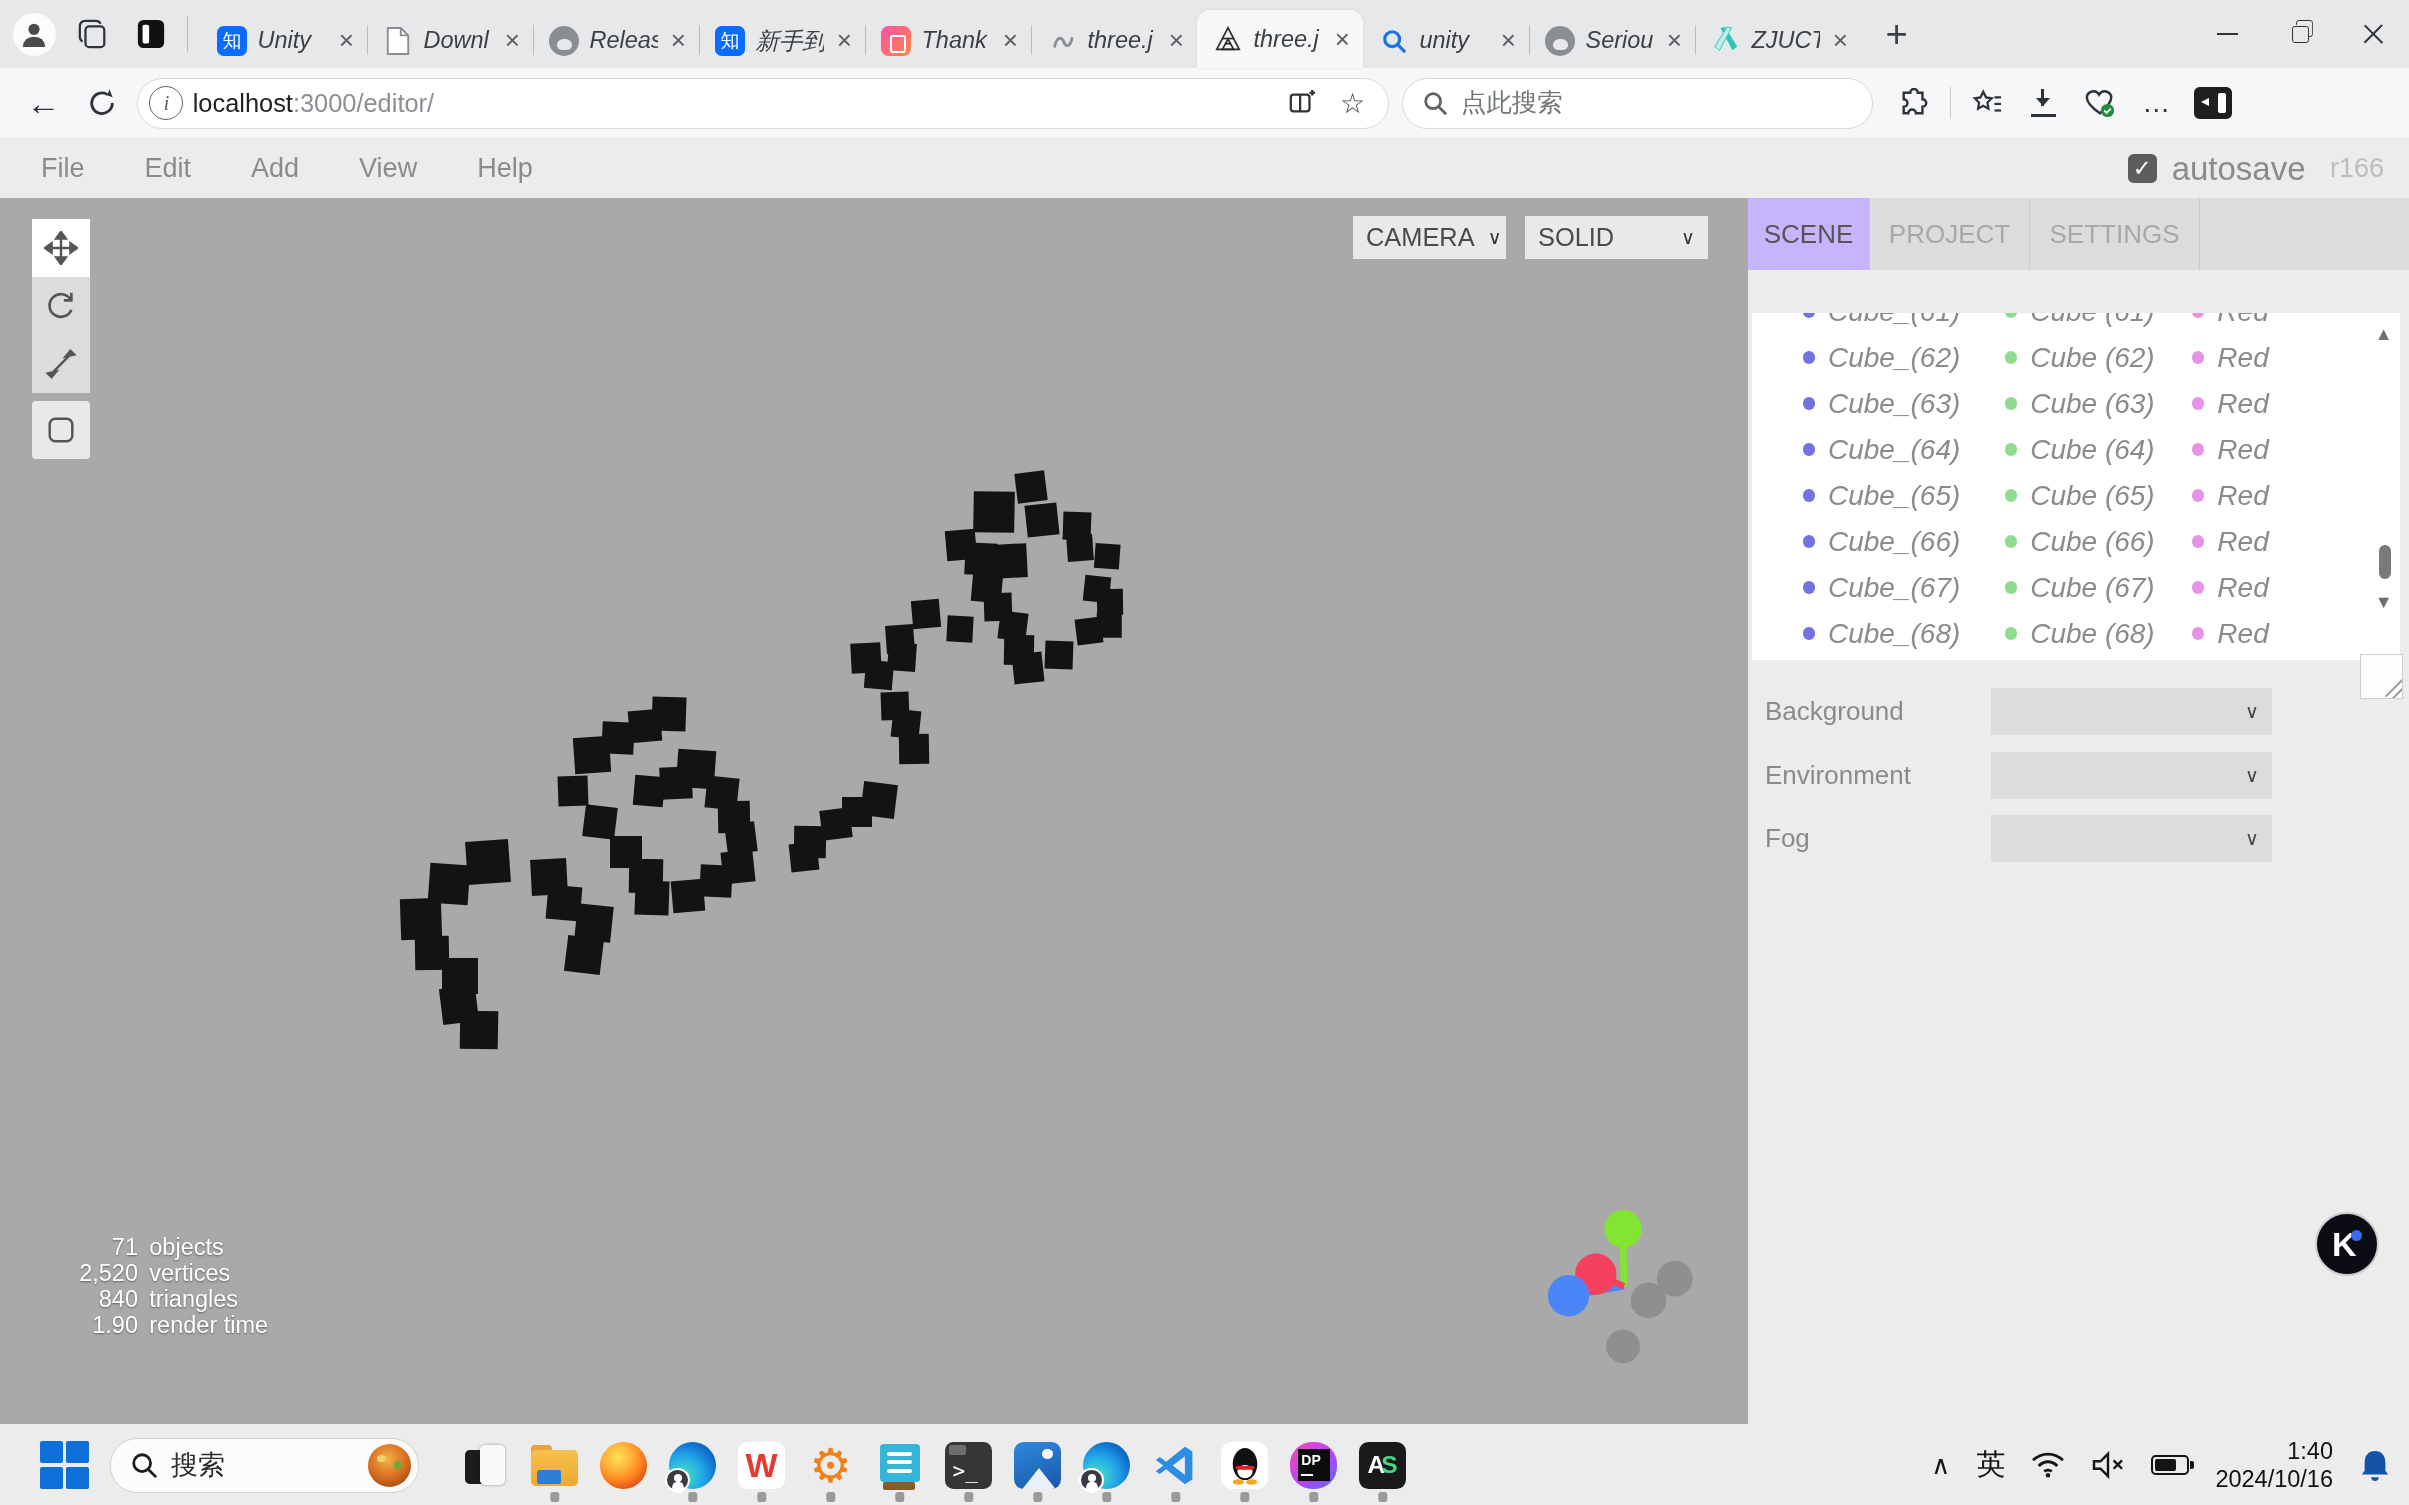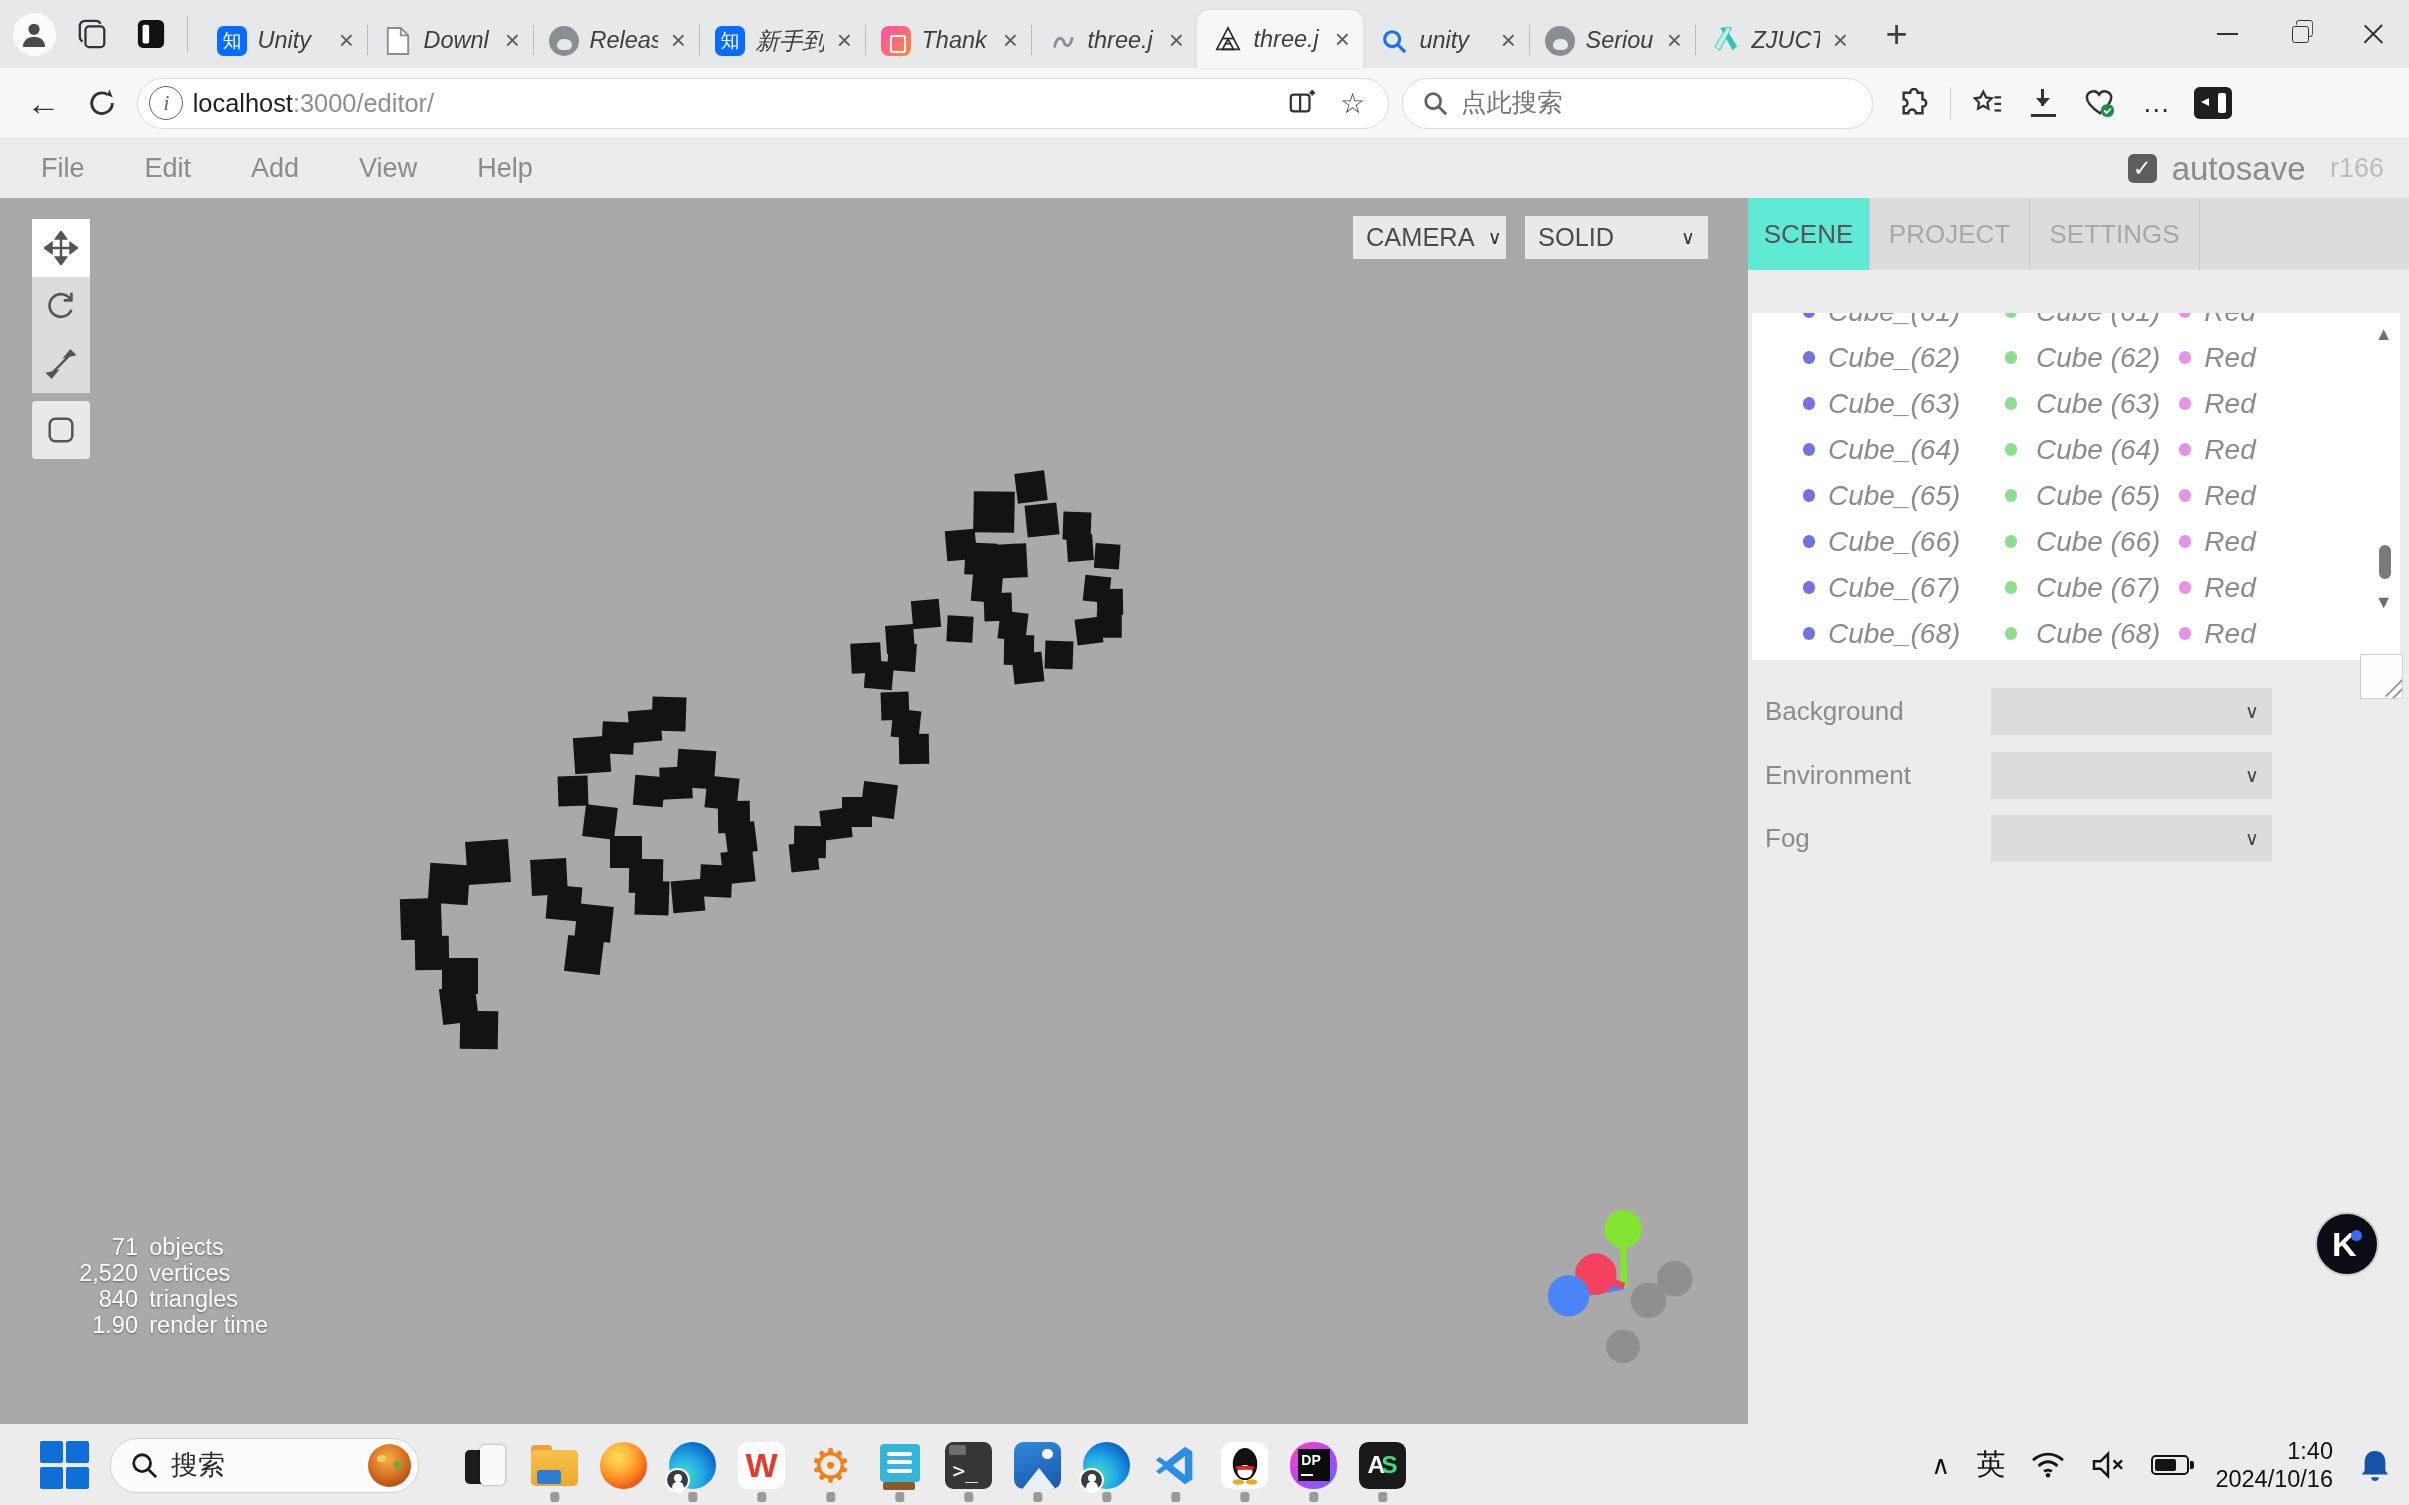--- a/index.html
+++ b/index.html
@@ -86,27 +86,27 @@
   .stats{position:absolute;left:30px;top:1036px;color:#fff;text-shadow:0 0.9px 1.9px rgba(90,90,90,.9);}
   .stat-row{display:flex;font-size:23.5px;line-height:26px;}
   .stat-num{width:108px;text-align:right;margin-right:11.3px;}
 
   .gizmo{position:absolute;left:1530px;top:998px;}
 
   
   .panel{flex:1;background:#ececec;position:relative;}
   .ptabs{display:flex;height:72px;background:#dcdcdc;}
   .ptab{display:flex;align-items:center;justify-content:center;font-size:26px;color:#a8a8a8;border-right:0.9px solid #c9c9c9;}
-  .ptab.active{background:#5eead4;color:#555;}
+  .ptab.active{background:#c4b5fd;color:#555;}
   .outliner{position:absolute;left:3.8px;top:115px;width:648px;height:347px;background:#fff;overflow:hidden;}
   .orows{margin-top:-24.5px;}
   .o-row{height:46px;display:flex;align-items:center;padding-left:51px;font-size:28px;color:#8b8b8b;font-style:italic;}
   .dot{width:12.2px;height:12.2px;border-radius:50%;flex:0 0 auto;}
   .o-name{width:177px;margin-left:13px;}
-  .o-geo{width:162px;text-align:center;}
+  .o-geo{width:162px;margin-left:13px;}
   .o-mat{margin-left:13px;}
   .oscroll{position:absolute;right:1.9px;top:0;bottom:0;width:26px;}
   .oscroll .up{position:absolute;top:11.3px;left:2.8px;color:#6f6f6f;font-size:18px;}
   .oscroll .thumb{position:absolute;top:232px;left:6.6px;width:12.2px;height:34px;background:#7a7a7a;border-radius:6.6px;}
   .oscroll .down{position:absolute;top:279px;left:2.8px;color:#6f6f6f;font-size:18px;}
   .resize-corner{position:absolute;left:612px;top:456px;width:43px;height:45px;background:#fdfdfd;border:0.9px solid #cfcfcf;overflow:hidden;}
   .resize-corner i{position:absolute;width:24.5px;height:1.9px;background:#9b9b9b;transform:rotate(-45deg);}
   .resize-corner i.l1{left:21px;top:32px;} .resize-corner i.l2{left:26px;top:36px;}
   .prop-row{position:absolute;left:0;height:47px;display:flex;align-items:center;width:100%;}
   .prop-label{position:absolute;left:17px;font-size:26px;color:#8b8b8b;}

